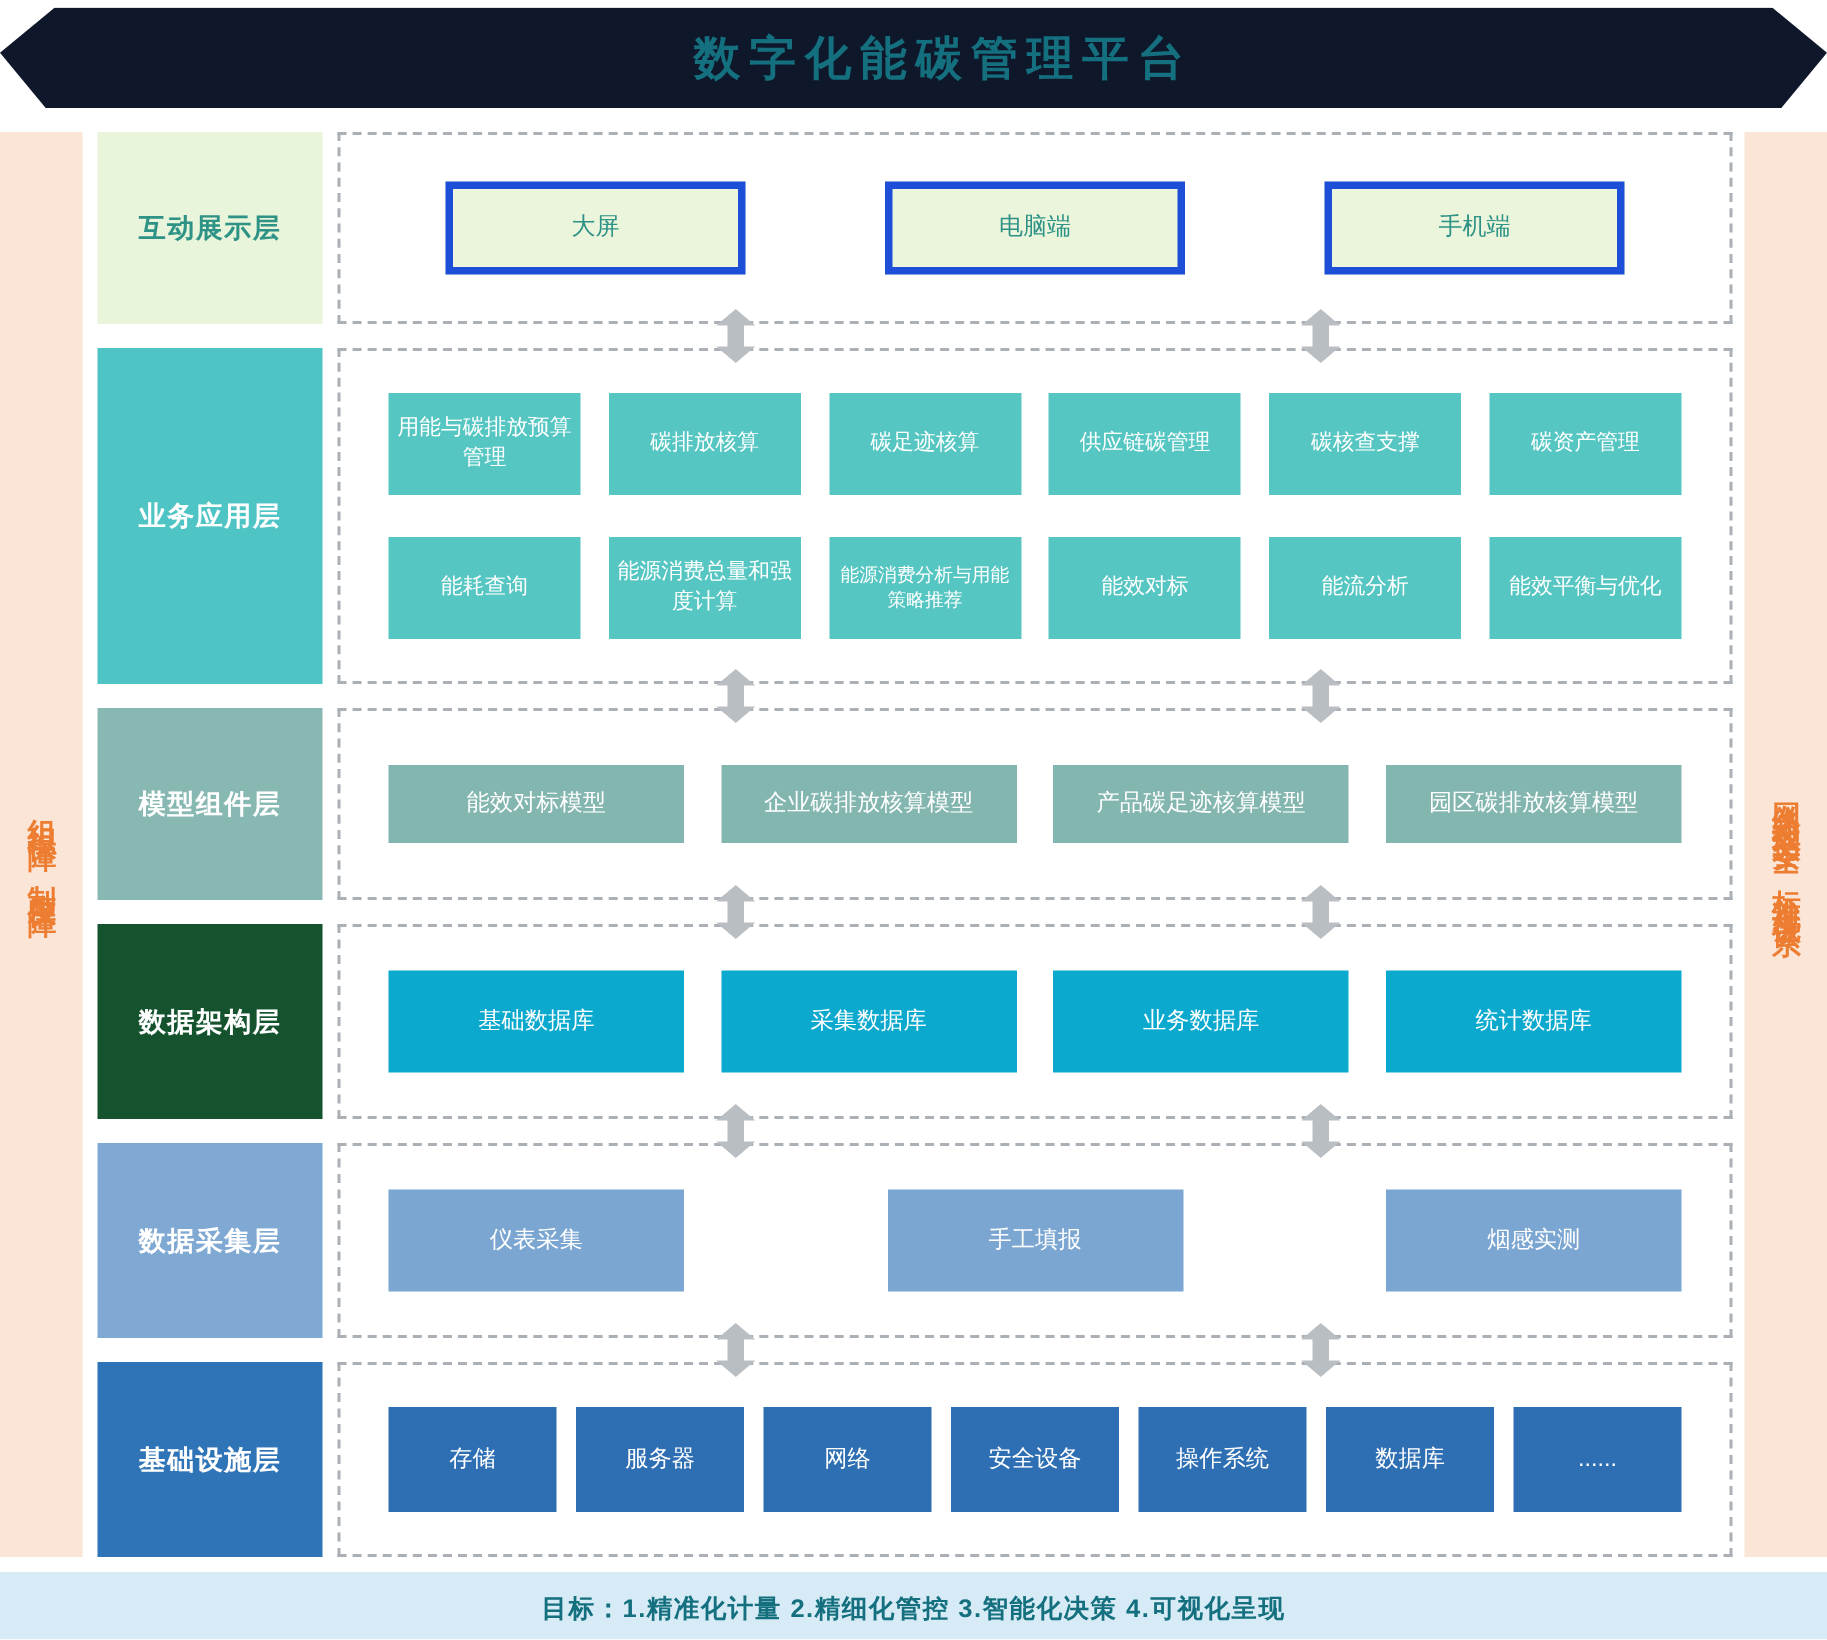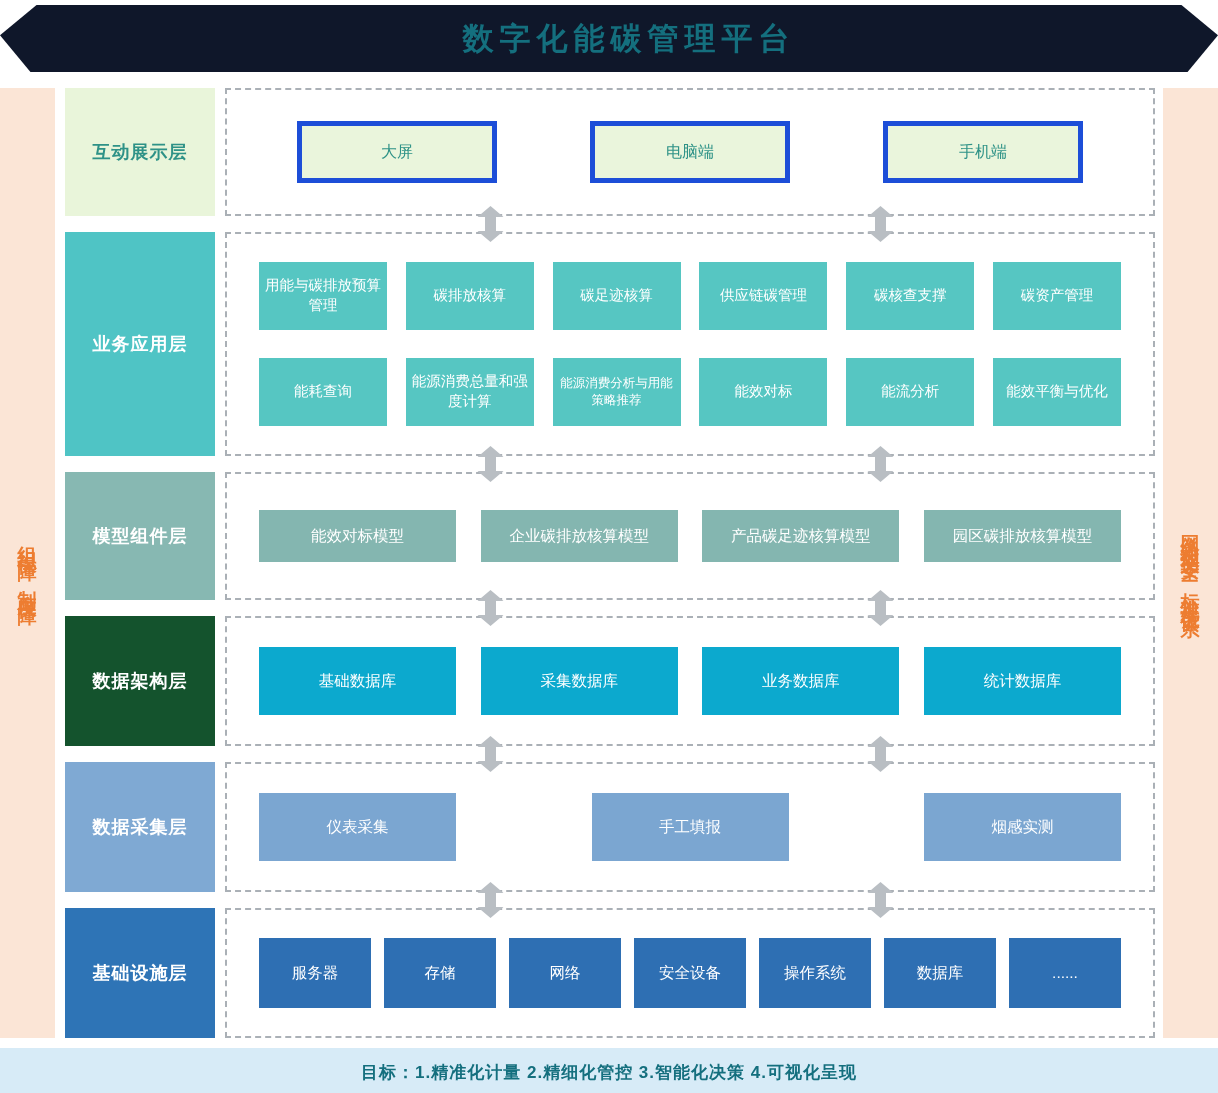--- a/index.html
+++ b/index.html
@@ -216,22 +216,22 @@
           </svg>
         <svg class="arrow a2" viewBox="0 0 26 36">
             <path d="M13 0 L26 11 H18.5 V25 H26 L13 36 L0 25 H7.5 V11 H0 Z"></path>
           </svg>
       </div>
 
       <div class="layer-row h6">
         <div class="layer-label l6">基础设施层</div>
         <div class="layer-content">
           <div class="items items7">
+            <div class="item item6">存储</div>
             <div class="item item6">服务器</div>
-            <div class="item item6">存储</div>
             <div class="item item6">网络</div>
             <div class="item item6">安全设备</div>
             <div class="item item6">操作系统</div>
             <div class="item item6">数据库</div>
             <div class="item item6">......</div>
           </div>
         </div>
       </div>
 
     </div>

